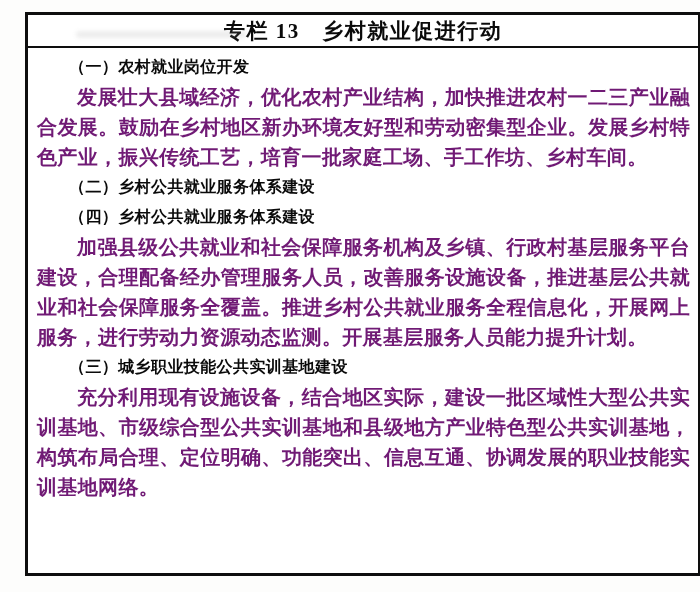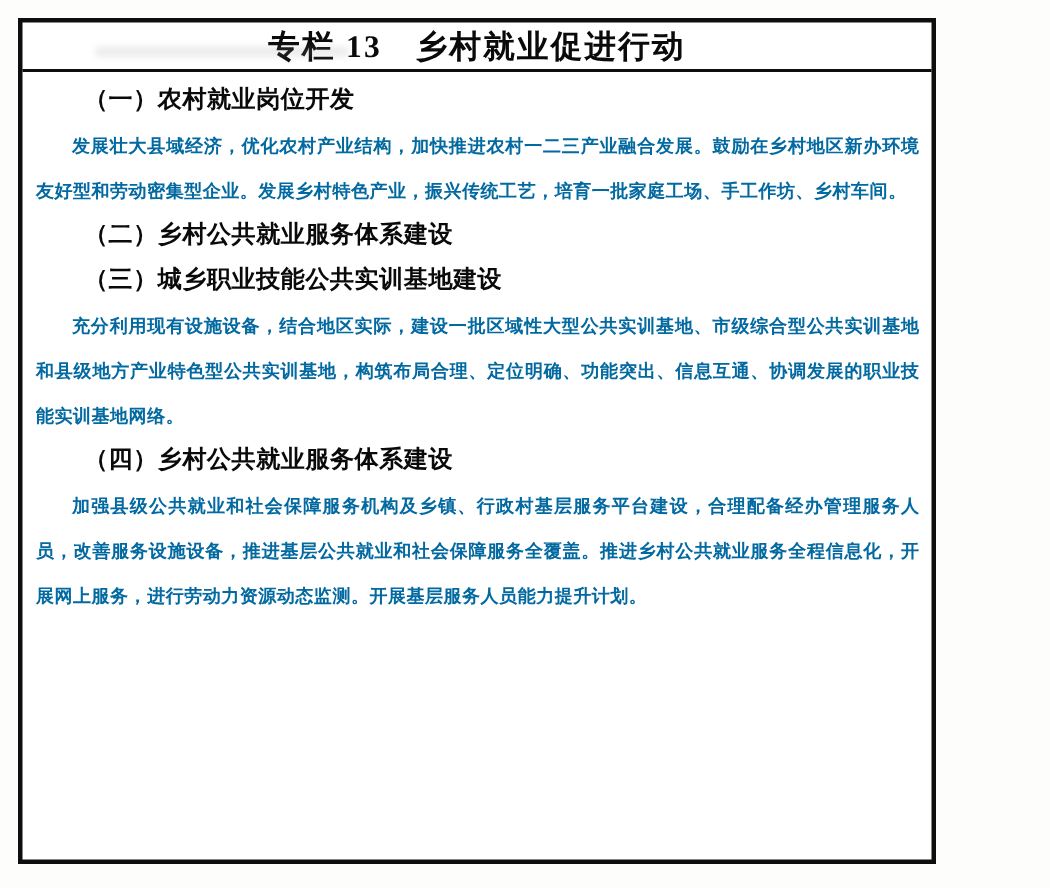--- a/index.html
+++ b/index.html
@@ -5,22 +5,22 @@
   * { margin:0; padding:0; box-sizing:border-box; }
   html, body {
     width:700px; height:592px;
     background:#fdfdfc;
     font-family:"Liberation Serif","DejaVu Serif",serif;
     color:#161616;
     overflow:hidden;
   }
   .page { position:relative; width:700px; height:592px; }
   .panel {
-    position:absolute; left:12px; top:12px;
-    width:612px; height:564px;
+    position:absolute; left:25px; top:12px;
+    width:676px; height:564px;
     border:3px solid #0e0e0e;
     background:#ffffff;
   }
   .panel-title {
     height:33px;
     border-bottom:2px solid #0e0e0e;
     display:flex; align-items:center; justify-content:center;
     font-size:21px; font-weight:bold;
     letter-spacing:1.5px;
     color:#0a0a0a;
@@ -35,26 +35,26 @@
   }
   .panel-body { padding:4px 8px 0 9px;font-family:Liberation Serif, serif; }
   .panel-body h3 {
     font-size:16px; font-weight:bold;
     line-height:30px;
     text-indent:2em;
     letter-spacing:0.4px;
     color:#0a0a0a;
   }
   .panel-body p {
-    font-size:12px; font-weight:bold;
+    font-size:20px; font-weight:bold;
     line-height:30px;
     text-indent:2em;
     text-align:justify;
     letter-spacing:0.35px;
-    color:#0369a1;
+    color:#701a75;
   }
 </style>
 </head>
 <body>
 
 <div class="page">
   <div class="panel">
     <div class="panel-title">
       <span class="smudge"></span>
       <span>专栏 13　乡村就业促进行动</span>
@@ -64,24 +64,24 @@
       <section>
         <h3>（一）农村就业岗位开发</h3>
         <p>发展壮大县域经济，优化农村产业结构，加快推进农村一二三产业融合发展。鼓励在乡村地区新办环境友好型和劳动密集型企业。发展乡村特色产业，振兴传统工艺，培育一批家庭工场、手工作坊、乡村车间。</p>
       </section>
 
       <section>
         <h3>（二）乡村公共就业服务体系建设</h3>
       </section>
 
       <section>
-        <h3>（三）城乡职业技能公共实训基地建设</h3>
-        <p>充分利用现有设施设备，结合地区实际，建设一批区域性大型公共实训基地、市级综合型公共实训基地和县级地方产业特色型公共实训基地，构筑布局合理、定位明确、功能突出、信息互通、协调发展的职业技能实训基地网络。</p>
+        <h3>（四）乡村公共就业服务体系建设</h3>
+        <p>加强县级公共就业和社会保障服务机构及乡镇、行政村基层服务平台建设，合理配备经办管理服务人员，改善服务设施设备，推进基层公共就业和社会保障服务全覆盖。推进乡村公共就业服务全程信息化，开展网上服务，进行劳动力资源动态监测。开展基层服务人员能力提升计划。</p>
       </section>
 
       <section>
-        <h3>（四）乡村公共就业服务体系建设</h3>
-        <p>加强县级公共就业和社会保障服务机构及乡镇、行政村基层服务平台建设，合理配备经办管理服务人员，改善服务设施设备，推进基层公共就业和社会保障服务全覆盖。推进乡村公共就业服务全程信息化，开展网上服务，进行劳动力资源动态监测。开展基层服务人员能力提升计划。</p>
+        <h3>（三）城乡职业技能公共实训基地建设</h3>
+        <p>充分利用现有设施设备，结合地区实际，建设一批区域性大型公共实训基地、市级综合型公共实训基地和县级地方产业特色型公共实训基地，构筑布局合理、定位明确、功能突出、信息互通、协调发展的职业技能实训基地网络。</p>
       </section>
 
     </div>
   </div>
 </div>
 
 </body></html>

